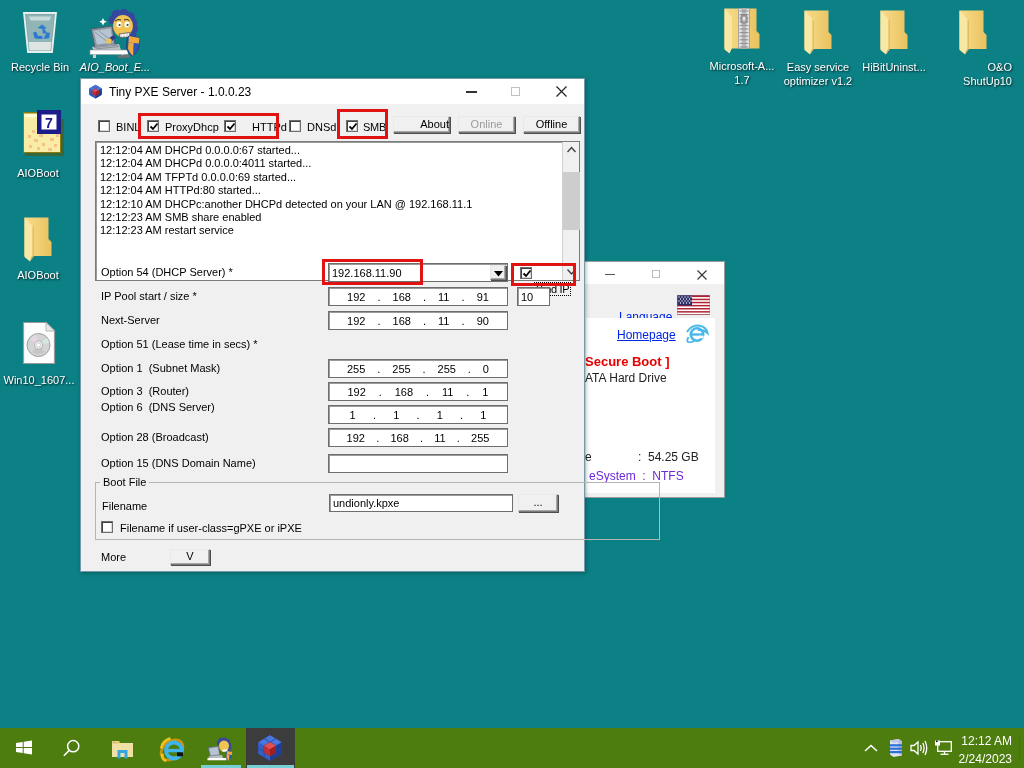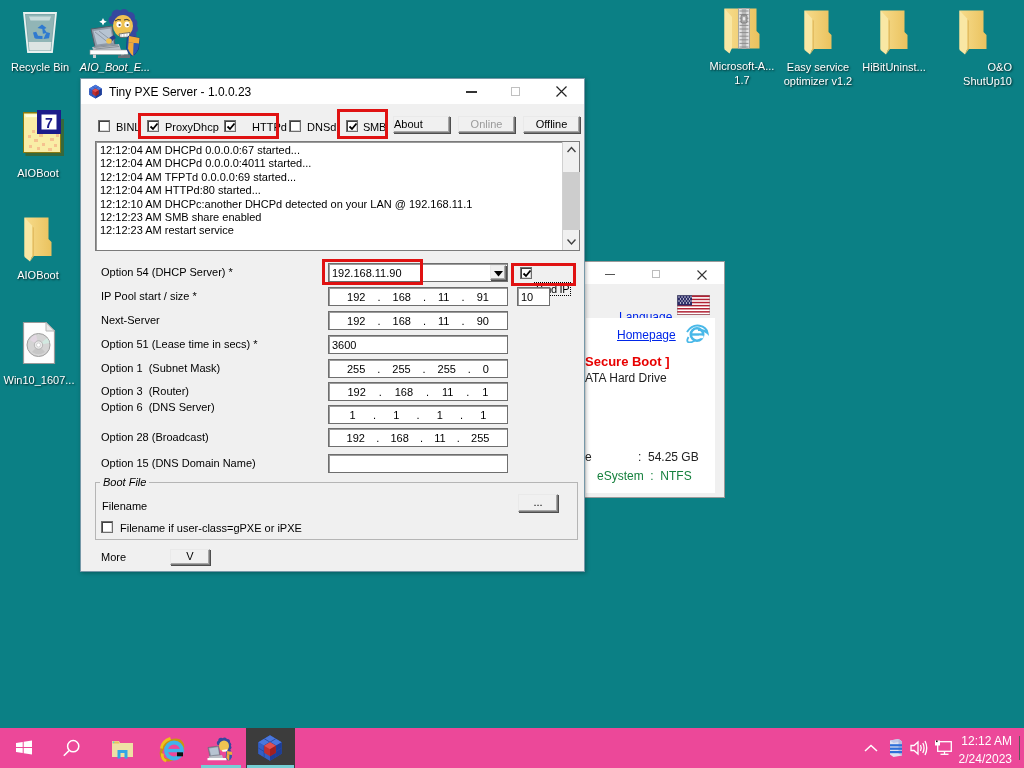--- a/index.html
+++ b/index.html
@@ -238,21 +238,21 @@
     <circle cx="12" cy="10.5" r="6.2" fill="none" stroke="#49b8e8" stroke-width="2.6"></circle>
     <rect x="6.5" y="9.3" width="11.5" height="2.4" fill="#49b8e8"></rect>
     <rect x="14" y="11.7" width="4.5" height="2.5" fill="#fff"></rect>
     <path d="M2 8 Q7 0.5 14.5 1.8 Q21.5 3 22.5 9 Q19 5.5 13 6" fill="none" stroke="#49b8e8" stroke-width="2"></path>
     <path d="M3.5 13 Q1 17.5 3.5 18.3 Q6 19 9.5 16.8" fill="none" stroke="#49b8e8" stroke-width="1.8"></path>
   </svg>
   <div style="position:absolute; left:0px; top:92px; font-size:13px; font-weight:bold; color:#e80000; white-space:nowrap;">Secure Boot ]</div>
   <div style="position:absolute; left:0px; top:109px; font-size:12px; color:#222; white-space:nowrap;">ATA Hard Drive</div>
   <div style="position:absolute; left:0px; top:188px; font-size:12px; color:#222; white-space:nowrap;">e</div>
   <div style="position:absolute; left:53px; top:188px; font-size:12px; color:#222; white-space:nowrap;">:&nbsp; 54.25 GB</div>
-  <div style="position:absolute; left:12px; top:207px; font-size:12px; color:#15803d; white-space:nowrap;">eSystem&nbsp; :&nbsp; NTFS</div>
+  <div style="position:absolute; left:4px; top:207px; font-size:12px; color:#6d28d9; white-space:nowrap;">eSystem&nbsp; :&nbsp; NTFS</div>
 </div>
 
 <div class="win" id="mainwin" style="left:80px; top:78px; width:505px; height:494px; z-index:10; border:1px solid #7698a8; box-shadow:1px 1px 4px rgba(0,0,0,0.3);">
   <div class="titlebar" style="height:25px;">
     <svg style="position:absolute; left:7px; top:5px;" width="15" height="15" viewBox="0 0 24 24">
       <polygon points="12,1 22,7 22,17 12,23 2,17 2,7" fill="#2a52b8"></polygon>
       <polygon points="12,1 22,7 12,13 2,7" fill="#4a77dd"></polygon>
       <polygon points="12,13 22,7 22,17 12,23" fill="#1e3d96"></polygon>
       <path d="M2 7 L12 13 L12 23 L2 17 Z" fill="#345fc4"></path>
       <path d="M7 4 L17 10 M17 4 L7 10 M2 12 L12 18 M12 18 L22 12 M7 10 L7 20 M17 10 L17 20" stroke="#24479e" stroke-width="0.7" fill="none"></path>
@@ -284,25 +284,25 @@
   <span class="lab" style="left:171px; top:42px;">HTTPd</span>
   <div class="cb" style="left:208px; top:41px;"></div>
   <span class="lab" style="left:226px; top:42px;">DNSd</span>
   <div class="cb" style="left:265px; top:41px;">
       <svg width="12" height="12" viewBox="0 0 12 12">
         <path d="M2.5 5.5 L5 8 L9.5 2.5" stroke="#000" stroke-width="1.8" fill="none"></path>
       </svg>
     </div>
   <span class="lab" style="left:282px; top:42px; letter-spacing:-0.3px;">SMB</span>
 
-  <div class="btn3d" style="position:absolute; left:312px; top:37px; width:57px; height:17px; font-size:11px; text-align:left; line-height:15px;">About</div>
+  <div class="btn3d" style="position:absolute; left:312px; top:37px; width:57px; height:17px; font-size:11px; text-align:right; line-height:15px;">About</div>
   <div class="btn3d" style="position:absolute; left:377px; top:37px; width:57px; height:17px; font-size:11px; text-align:center; line-height:15px; color:#9b9b9b;">Online</div>
   <div class="btn3d" style="position:absolute; left:442px; top:37px; width:57px; height:17px; font-size:11px; text-align:center; line-height:15px;">Offline</div>
 
-  <div class="sunken" style="position:absolute; left:14px; top:62px; width:485px; height:110px; box-shadow:inset 1px 1px 0 #9a9a9a;text-decoration:underline;">
+  <div class="sunken" style="position:absolute; left:14px; top:62px; width:485px; height:140px; box-shadow:inset 1px 1px 0 #9a9a9a;text-decoration:underline;">
     <div style="position:absolute; left:4px; top:2px; font-size:11px; line-height:13.4px; color:#000; white-space:pre;">12:12:04 AM DHCPd 0.0.0.0:67 started...
 12:12:04 AM DHCPd 0.0.0.0:4011 started...
 12:12:04 AM TFPTd 0.0.0.0:69 started...
 12:12:04 AM HTTPd:80 started...
 12:12:10 AM DHCPc:another DHCPd detected on your LAN @ 192.168.11.1
 12:12:23 AM SMB share enabled
 12:12:23 AM restart service</div>
     <div style="position:absolute; right:0; top:0; bottom:0; width:17px; background:#f0f0f0; border-left:1px solid #d0d0d0;">
       <svg style="position:absolute; top:4px; left:4px;" width="9" height="9" viewBox="0 0 9 9">
           <path d="M0.5 6 L4.5 1.5 L8.5 6" stroke="#404040" stroke-width="1.4" fill="none"></path>
@@ -346,21 +346,20 @@
       <span>192</span>
       <span>.</span>
       <span>168</span>
       <span>.</span>
       <span>11</span>
       <span>.</span>
       <span>90</span>
     </div>
 
   <span class="lab" style="left:20px; top:259px;">Option 51 (Lease time in secs) *</span>
-  <div class="txtfield" style="left:247px; top:256px; width:180px; height:19px;">3600</div>
 
   <span class="lab" style="left:20px; top:283px;">Option 1&nbsp; (Subnet Mask)</span>
   <div class="ipfield" style="left:247px; top:280px; width:180px; height:19px;">
       <span>255</span>
       <span>.</span>
       <span>255</span>
       <span>.</span>
       <span>255</span>
       <span>.</span>
       <span>0</span>
@@ -395,38 +394,39 @@
       <span>168</span>
       <span>.</span>
       <span>11</span>
       <span>.</span>
       <span>255</span>
     </div>
 
   <span class="lab" style="left:20px; top:378px;">Option 15 (DNS Domain Name)</span>
   <div class="txtfield" style="left:247px; top:375px; width:180px; height:19px;"></div>
 
-  <fieldset style="position:absolute; left:14px; top:397px; width:483px; height:64px; border:1px solid #b5b5b5; border-radius:0;font-style:italic;">
+  <fieldset style="position:absolute; left:14px; top:397px; width:565px; height:64px; border:1px solid #b5b5b5; border-radius:0;">
     <legend style="font-size:11px; margin-left:4px; padding:0 3px;">Boot File</legend>
   </fieldset>
   <span class="lab" style="left:21px; top:421px;">Filename</span>
+  <div class="txtfield" style="left:248px; top:415px; width:184px; height:18px;">undionly.kpxe</div>
   <div class="btn3d" style="position:absolute; left:437px; top:415px; width:40px; height:18px; font-size:11px; text-align:center; line-height:14px;">...</div>
   <div class="cb" style="left:20px; top:442px;"></div>
   <span class="lab" style="left:39px; top:443px;">Filename if user-class=gPXE or iPXE</span>
 
   <span class="lab" style="left:20px; top:472px;">More</span>
   <div class="btn3d" style="position:absolute; left:89px; top:470px; width:40px; height:16px; font-size:11px; text-align:center; line-height:13px;">V</div>
 
   <div class="redrect" style="left:57px; top:34px; width:141px; height:26px;"></div>
   <div class="redrect" style="left:256px; top:30px; width:51px; height:30px;"></div>
   <div class="redrect" style="left:241px; top:180px; width:101px; height:26px;"></div>
   <div class="redrect" style="left:430px; top:184px; width:65px; height:23px;"></div>
 </div>
 
-<div style="position:absolute; left:0; top:728px; width:1024px; height:40px; background:#ec4899; z-index:50;">
+<div style="position:absolute; left:0; top:728px; width:1024px; height:40px; background:#4d7c0f; z-index:50;">
 
   <svg style="position:absolute; left:15px; top:11px;" width="18" height="17" viewBox="0 0 18 17">
     <g fill="#fff">
       <path d="M1 3.9 L7.7 2.9 L7.7 8 L1 8 Z"></path>
       <path d="M8.7 2.75 L17 1.5 L17 8 L8.7 8 Z"></path>
       <path d="M1 9 L7.7 9 L7.7 14.1 L1 13.1 Z"></path>
       <path d="M8.7 9 L17 9 L17 15.5 L8.7 14.25 Z"></path>
     </g>
   </svg>
 

